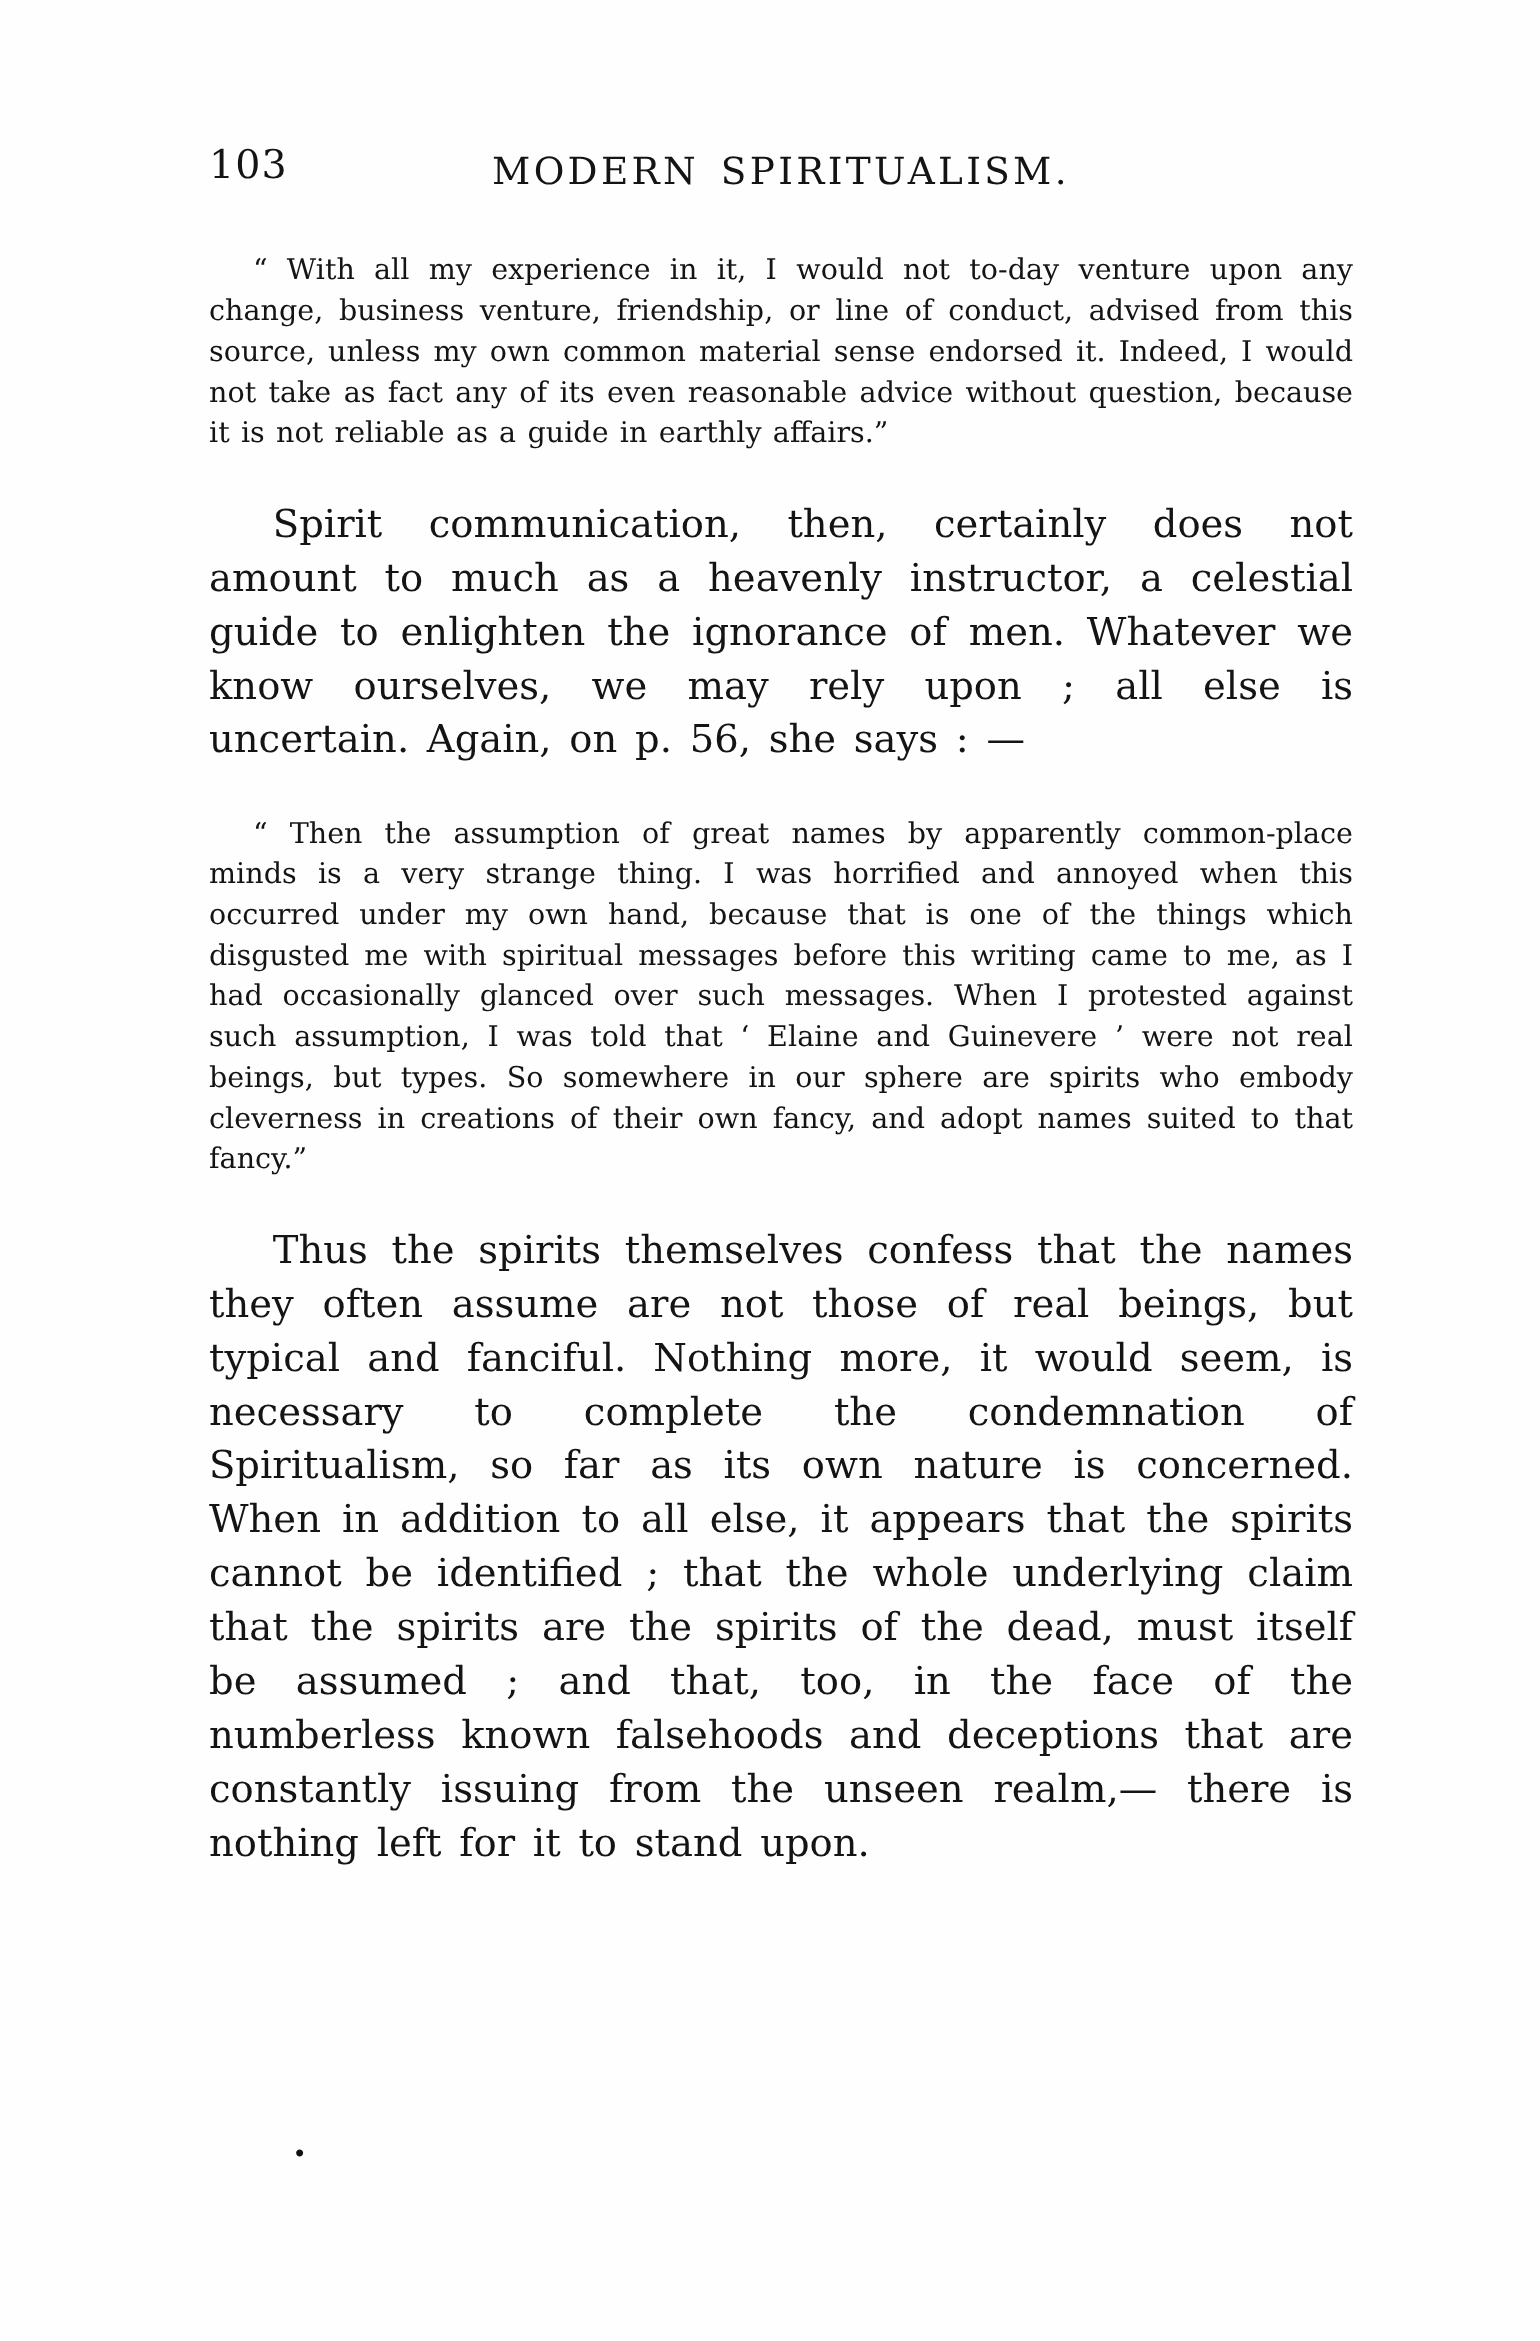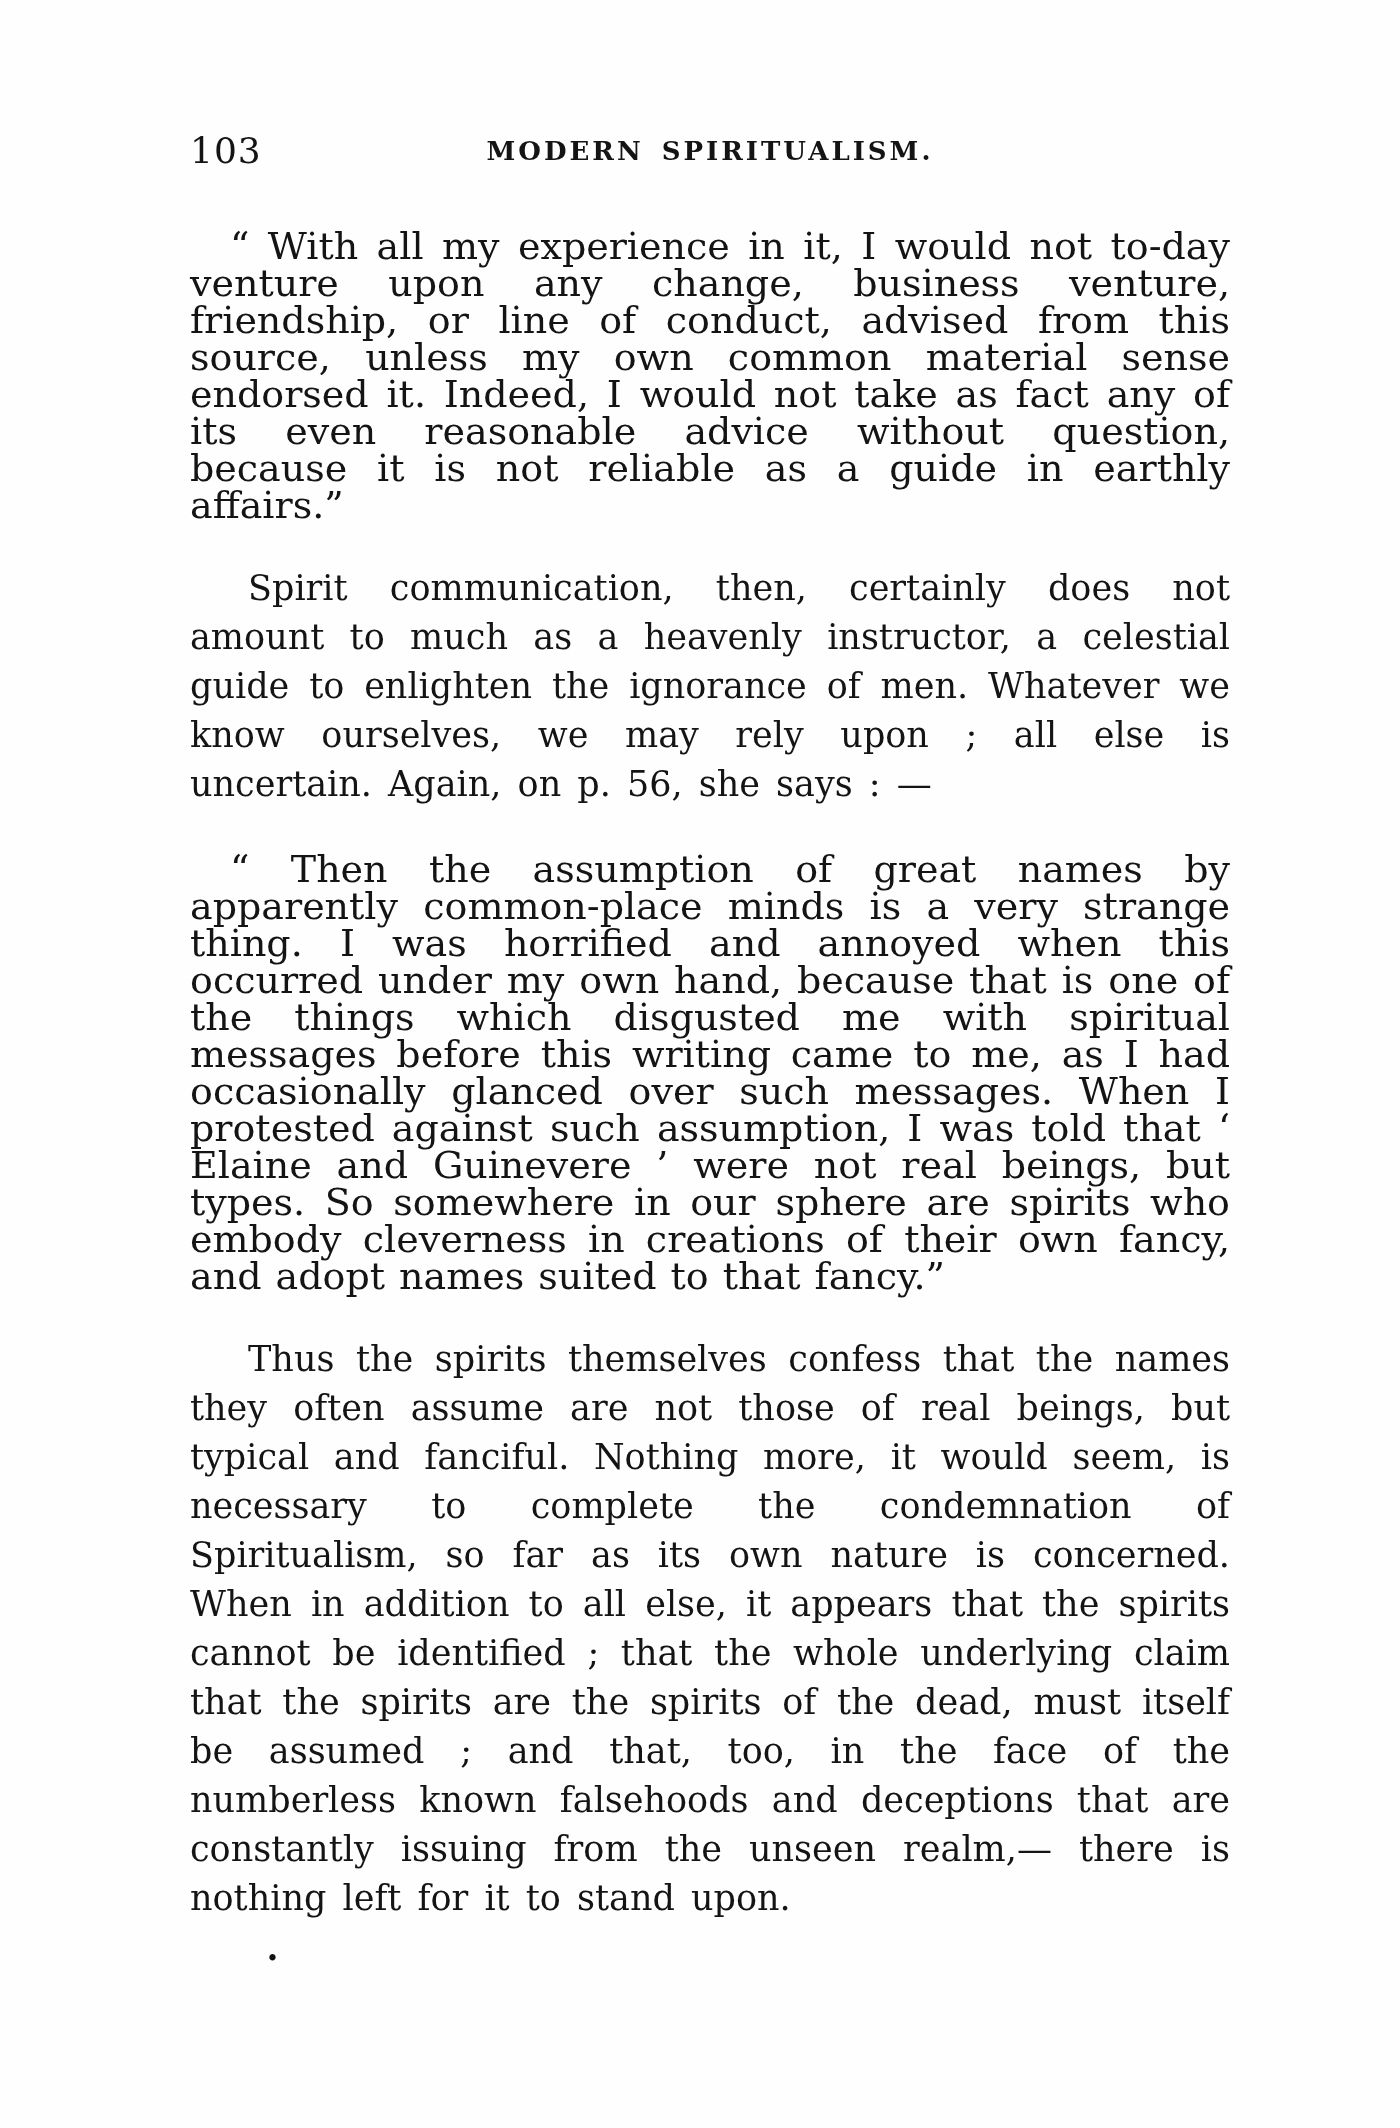--- a/index.html
+++ b/index.html
@@ -34,27 +34,27 @@
     top: 0;
     font-size: 36px;
     letter-spacing: 1px;
   }
   .running-title {
     position: absolute;
     left: 0;
     right: 0;
     top: 6px;
     text-align: center;
-    font-size: 26px;
-    font-weight: bold;
+    font-size: 34px;
+    font-weight: normal;
     letter-spacing: 3px;
     word-spacing: 6px;
   }
   p.quote {
-    font-size: 38px;
+    font-size: 26px;
     line-height: 37px;
     text-align: justify;
     text-indent: 40px;
     margin: 0 0 40px 0;
     word-spacing: 2px;
   }
   p.para {
     font-size: 35px;
     line-height: 49px;
     text-align: justify;

